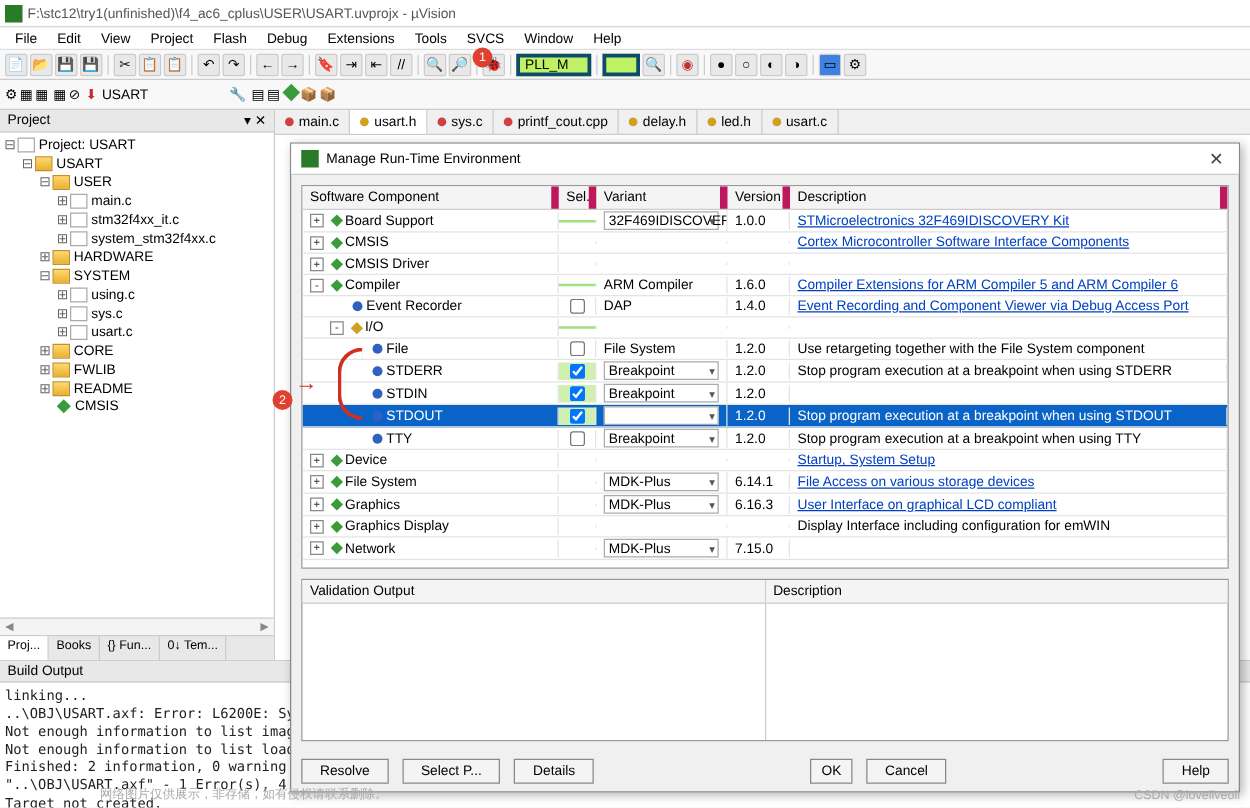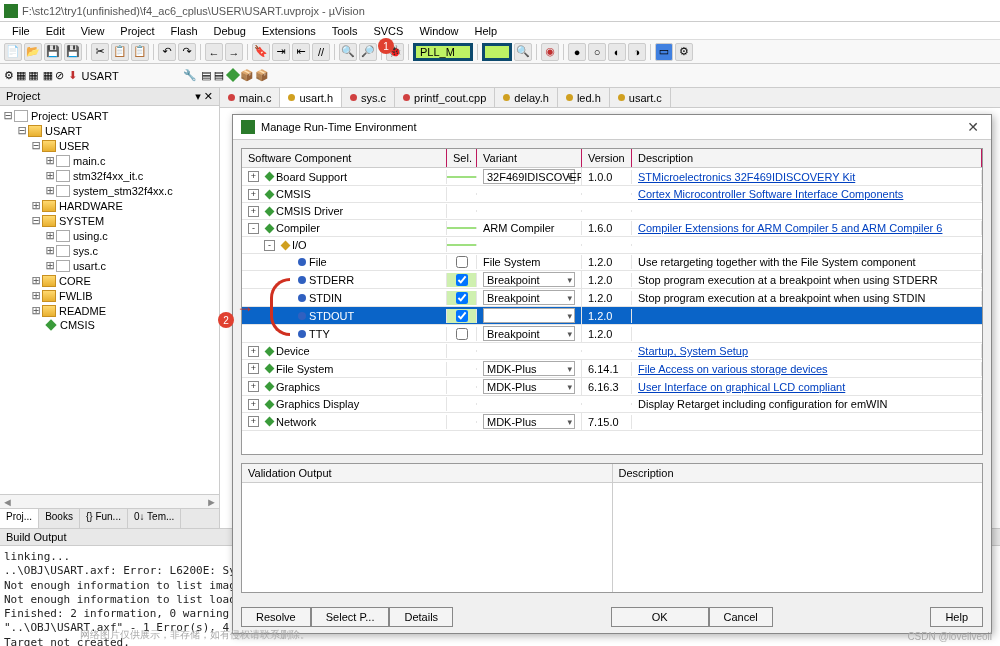--- a/index.html
+++ b/index.html
@@ -37,21 +37,21 @@
 .dot-yellow { background: #d0a020; }
 .output-panel { border-top: 1px solid #ccc; background: #fff; }
 .output-title { background: #e8e8e8; padding: 2px 6px; border-bottom: 1px solid #ccc; }
 .output-content { font-family: Consolas, monospace; font-size: 11px; padding: 4px; white-space: pre; line-height: 1.3; color: #222; }
 .dialog { position: absolute; left: 232px; top: 114px; width: 760px; height: 520px; background: #f0f0f0; border: 1px solid #888; box-shadow: 2px 2px 8px rgba(0,0,0,0.3); display: flex; flex-direction: column; }
 .dialog-title { background: #fff; padding: 4px 8px; display: flex; align-items: center; justify-content: space-between; border-bottom: 1px solid #ccc; }
 .dialog-title .icon { width: 14px; height: 14px; background: #2a7a2a; margin-right: 6px; }
 .dialog-body { flex: 1; padding: 8px; display: flex; flex-direction: column; gap: 8px; overflow: hidden; }
 .grid-wrap { border: 1px solid #999; background: #fff; flex: 1; overflow: auto; position: relative; }
 .grid-header { display: flex; background: #f4f4f4; border-bottom: 1px solid #ccc; position: sticky; top: 0; }
-.grid-header .col { padding: 3px 6px; border-right: 1px solid #be185d; font-weight: normal; }
+.grid-header .col { padding: 3px 6px; border-right: 6px solid #be185d; font-weight: normal; }
 .col-comp { width: 205px; }
 .col-sel { width: 30px; text-align: center; }
 .col-var { width: 105px; }
 .col-ver { width: 50px; }
 .col-desc { flex: 1; }
 .grid-row { display: flex; border-bottom: 1px solid #e4e4e4; align-items: center; min-height: 17px; }
 .grid-row.selected { background: #0a64c8; color: #fff; }
 .grid-row .cell { padding: 1px 6px; border-right: 1px solid #e4e4e4; display: flex; align-items: center; overflow: hidden; }
 .grid-row .cell.green { background: #9fe080; }
 .grid-row .cell.greenish { background: #cff0b0; }
@@ -60,21 +60,21 @@
 .diamond-yellow { background: #d0a020; transform: rotate(45deg); width: 7px; height: 7px; margin: 0 3px; }
 .circle-blue { background: #3060c0; border-radius: 50%; width: 8px; height: 8px; margin: 0 3px; }
 .link { color: #0040c0; text-decoration: underline; cursor: pointer; }
 .combo-cell { border: 1px solid #aaa; background: #fff; padding: 0 14px 0 3px; font-size: 11px; height: 15px; display: flex; align-items: center; position: relative; width: 100%; }
 .combo-cell::after { content: "▾"; position: absolute; right: 2px; font-size: 9px; color: #555; }
 .chk { width: 12px; height: 12px; }
 .validation { border: 1px solid #999; background: #fff; height: 130px; display: flex; }
 .val-col { flex: 1; border-right: 1px solid #ccc; }
 .val-col:last-child { border-right: none; }
 .val-header { background: #f4f4f4; padding: 3px 6px; border-bottom: 1px solid #ccc; }
-.dialog-buttons { display: flex; padding: 6px 8px; gap: 0; align-items: flex-start; }
+.dialog-buttons { display: flex; padding: 6px 8px; gap: 11px; align-items: flex-start; }
 .dialog-buttons .btn { border: 1px solid #888; background: #f4f4f4; padding: 3px 14px; cursor: pointer; }
 .dialog-buttons .spacer { flex: 1; }
 .close-x { cursor: pointer; font-size: 14px; color: #444; padding: 0 4px; }
 .annotation { position: absolute; width: 16px; height: 16px; background: #e04030; border-radius: 50%; color: #fff; font-size: 10px; display: flex; align-items: center; justify-content: center; z-index: 100; }
 .red-arrow { position: absolute; color: #d03020; font-size: 18px; z-index: 99; }
 .red-curve { position: absolute; border: 3px solid #d03020; border-right: none; border-radius: 20px 0 0 20px; z-index: 99; }
 .watermark { position: absolute; bottom: 4px; color: #aaa; font-size: 10px; }
 </style>
 </head>
 <body>
@@ -387,20 +387,36 @@
             <div class="cell col-sel green" style="justify-content: center;"></div>
             <div class="cell col-var">ARM Compiler</div>
             <div class="cell col-ver">1.6.0</div>
             <div class="cell col-desc">
               <span class="link">Compiler Extensions for ARM Compiler 5 and ARM Compiler 6</span>
             </div>
           </div>
           <div class="grid-row">
             <div class="cell col-comp">
               <span style="width: 16px; display: inline-block;"></span>
+              <span style="width: 15px; display: inline-block;"></span>
+              <span class="circle-blue"></span>
+              <span>Event Recorder</span>
+            </div>
+            <div class="cell col-sel " style="justify-content: center;">
+              <input type="checkbox" class="chk" style="">
+            </div>
+            <div class="cell col-var">DAP</div>
+            <div class="cell col-ver">1.4.0</div>
+            <div class="cell col-desc">
+              <span class="link">Event Recording and Component Viewer via Debug Access Port</span>
+            </div>
+          </div>
+          <div class="grid-row">
+            <div class="cell col-comp">
+              <span style="width: 16px; display: inline-block;"></span>
               <span class="expand-box">-</span>
               <span class="diamond-yellow"></span>
               <span>I/O</span>
             </div>
             <div class="cell col-sel green" style="justify-content: center;"></div>
             <div class="cell col-var"></div>
             <div class="cell col-ver"></div>
           </div>
           <div class="grid-row">
             <div class="cell col-comp">
@@ -443,53 +459,56 @@
               <span class="circle-blue"></span>
               <span>STDIN</span>
             </div>
             <div class="cell col-sel greenish" style="justify-content: center;">
               <input type="checkbox" class="chk" checked="" style="">
             </div>
             <div class="cell col-var">
               <div class="combo-cell">Breakpoint</div>
             </div>
             <div class="cell col-ver">1.2.0</div>
-            <div class="cell col-desc">
-              <span>Stop program execution at a breakpoint when using STDIN</span>
-            </div>
           </div>
           <div class="grid-row selected">
             <div class="cell col-comp">
               <span style="width: 32px; display: inline-block;"></span>
               <span style="width: 15px; display: inline-block;"></span>
               <span class="circle-blue"></span>
               <span>STDOUT</span>
             </div>
             <div class="cell col-sel greenish" style="justify-content: center;">
               <input type="checkbox" class="chk" checked="" style="">
             </div>
             <div class="cell col-var">
               <div class="combo-cell">Breakpoint</div>
             </div>
             <div class="cell col-ver">1.2.0</div>
+            <div class="cell col-desc">
+              <span>Stop program execution at a breakpoint when using STDOUT</span>
+            </div>
           </div>
           <div class="grid-row">
             <div class="cell col-comp">
               <span style="width: 32px; display: inline-block;"></span>
               <span style="width: 15px; display: inline-block;"></span>
               <span class="circle-blue"></span>
               <span>TTY</span>
             </div>
             <div class="cell col-sel " style="justify-content: center;">
               <input type="checkbox" class="chk" style="">
             </div>
             <div class="cell col-var">
               <div class="combo-cell">Breakpoint</div>
             </div>
             <div class="cell col-ver">1.2.0</div>
+            <div class="cell col-desc">
+              <span>Stop program execution at a breakpoint when using TTY</span>
+            </div>
           </div>
           <div class="grid-row">
             <div class="cell col-comp">
               <span style="width: 0px; display: inline-block;"></span>
               <span class="expand-box">+</span>
               <span class="diamond-green"></span>
               <span>Device</span>
             </div>
             <div class="cell col-sel " style="justify-content: center;"></div>
             <div class="cell col-var"></div>
@@ -534,21 +553,21 @@
             <div class="cell col-comp">
               <span style="width: 0px; display: inline-block;"></span>
               <span class="expand-box">+</span>
               <span class="diamond-green"></span>
               <span>Graphics Display</span>
             </div>
             <div class="cell col-sel " style="justify-content: center;"></div>
             <div class="cell col-var"></div>
             <div class="cell col-ver"></div>
             <div class="cell col-desc">
-              <span>Display Retarget including configuration for emWIN</span>
+              <span>Display Interface including configuration for emWIN</span>
             </div>
           </div>
           <div class="grid-row">
             <div class="cell col-comp">
               <span style="width: 0px; display: inline-block;"></span>
               <span class="expand-box">+</span>
               <span class="diamond-green"></span>
               <span>Network</span>
             </div>
             <div class="cell col-sel " style="justify-content: center;"></div>
@@ -566,21 +585,21 @@
       <div class="val-col">
         <div class="val-header">Description</div>
       </div>
     </div>
   </div>
   <div class="dialog-buttons">
     <div class="btn">Resolve</div>
     <div class="btn">Select P...</div>
     <div class="btn">Details</div>
     <div class="spacer"></div>
-    <div class="btn" style="padding:3px 40px">OK</div>
+    <div class="btn" style="padding:3px 8px">OK</div>
     <div class="btn">Cancel</div>
     <div class="spacer"></div>
     <div class="btn">Help</div>
   </div>
 </div>
 
 <div class="annotation" style="left:218px;top:312px">2</div>
 <div class="red-arrow" style="left:236px;top:296px">→</div>
 <div class="red-curve" style="left:270px;top:278px;width:20px;height:58px"></div>
 

